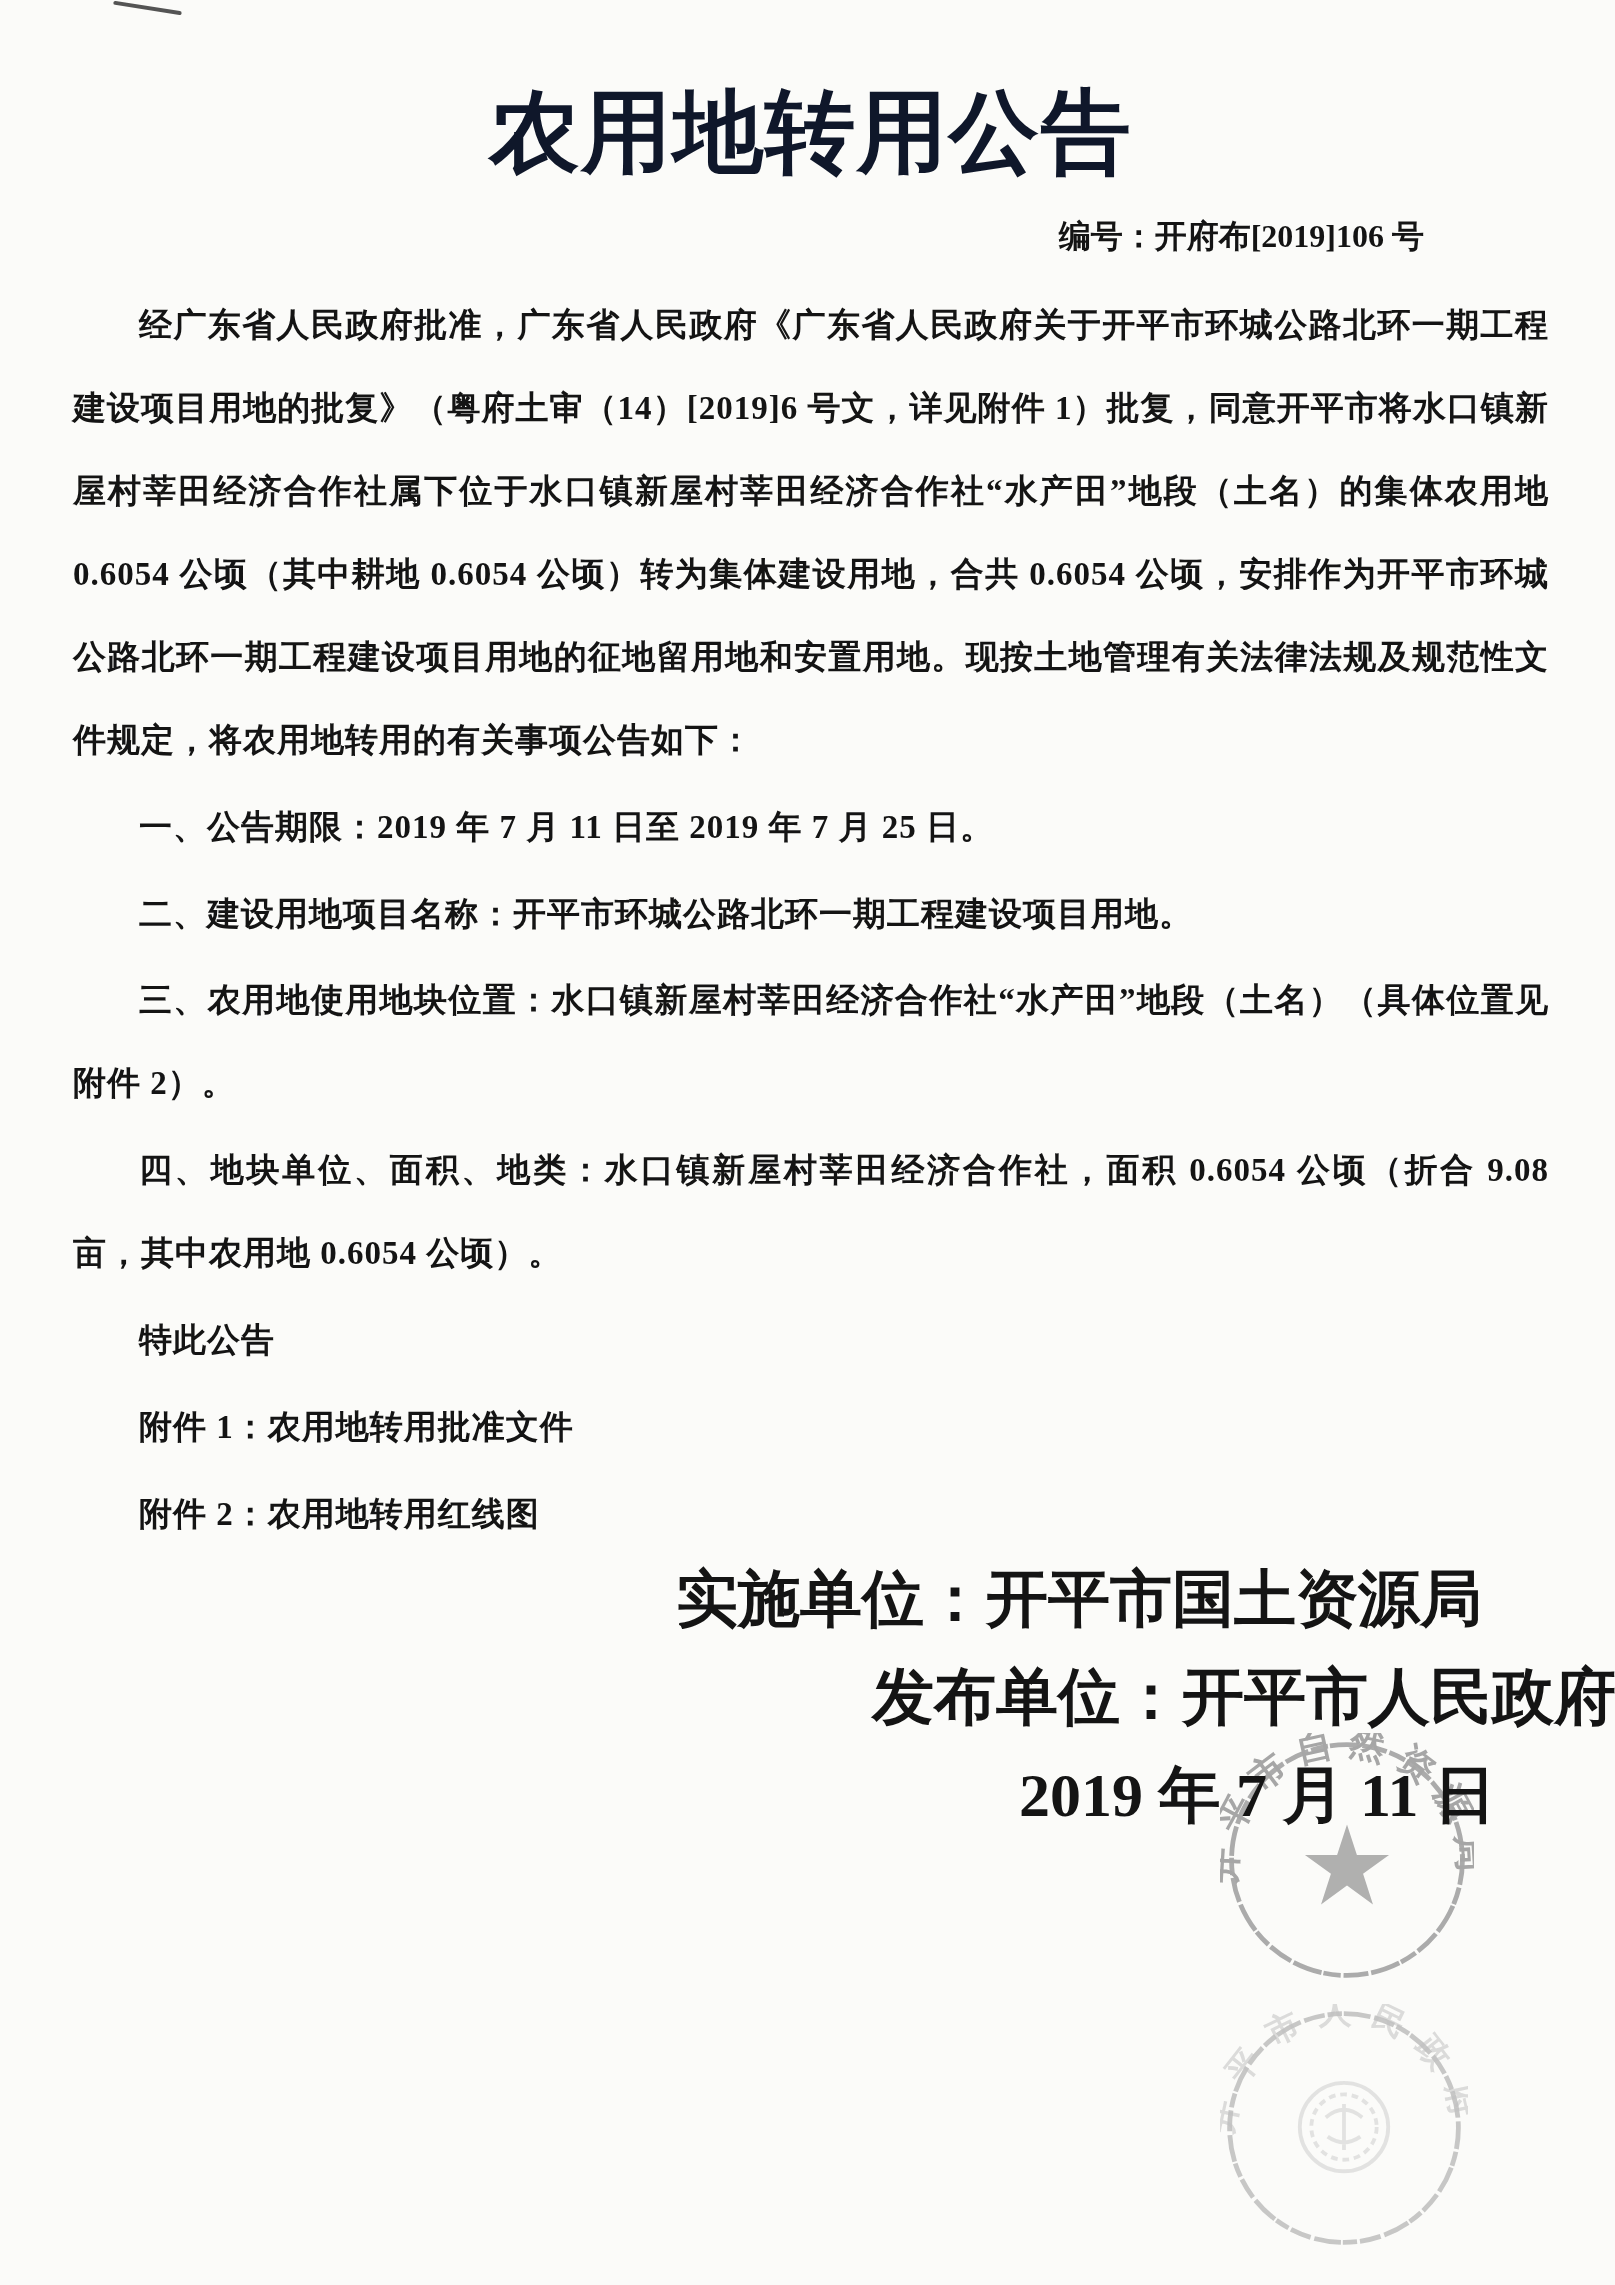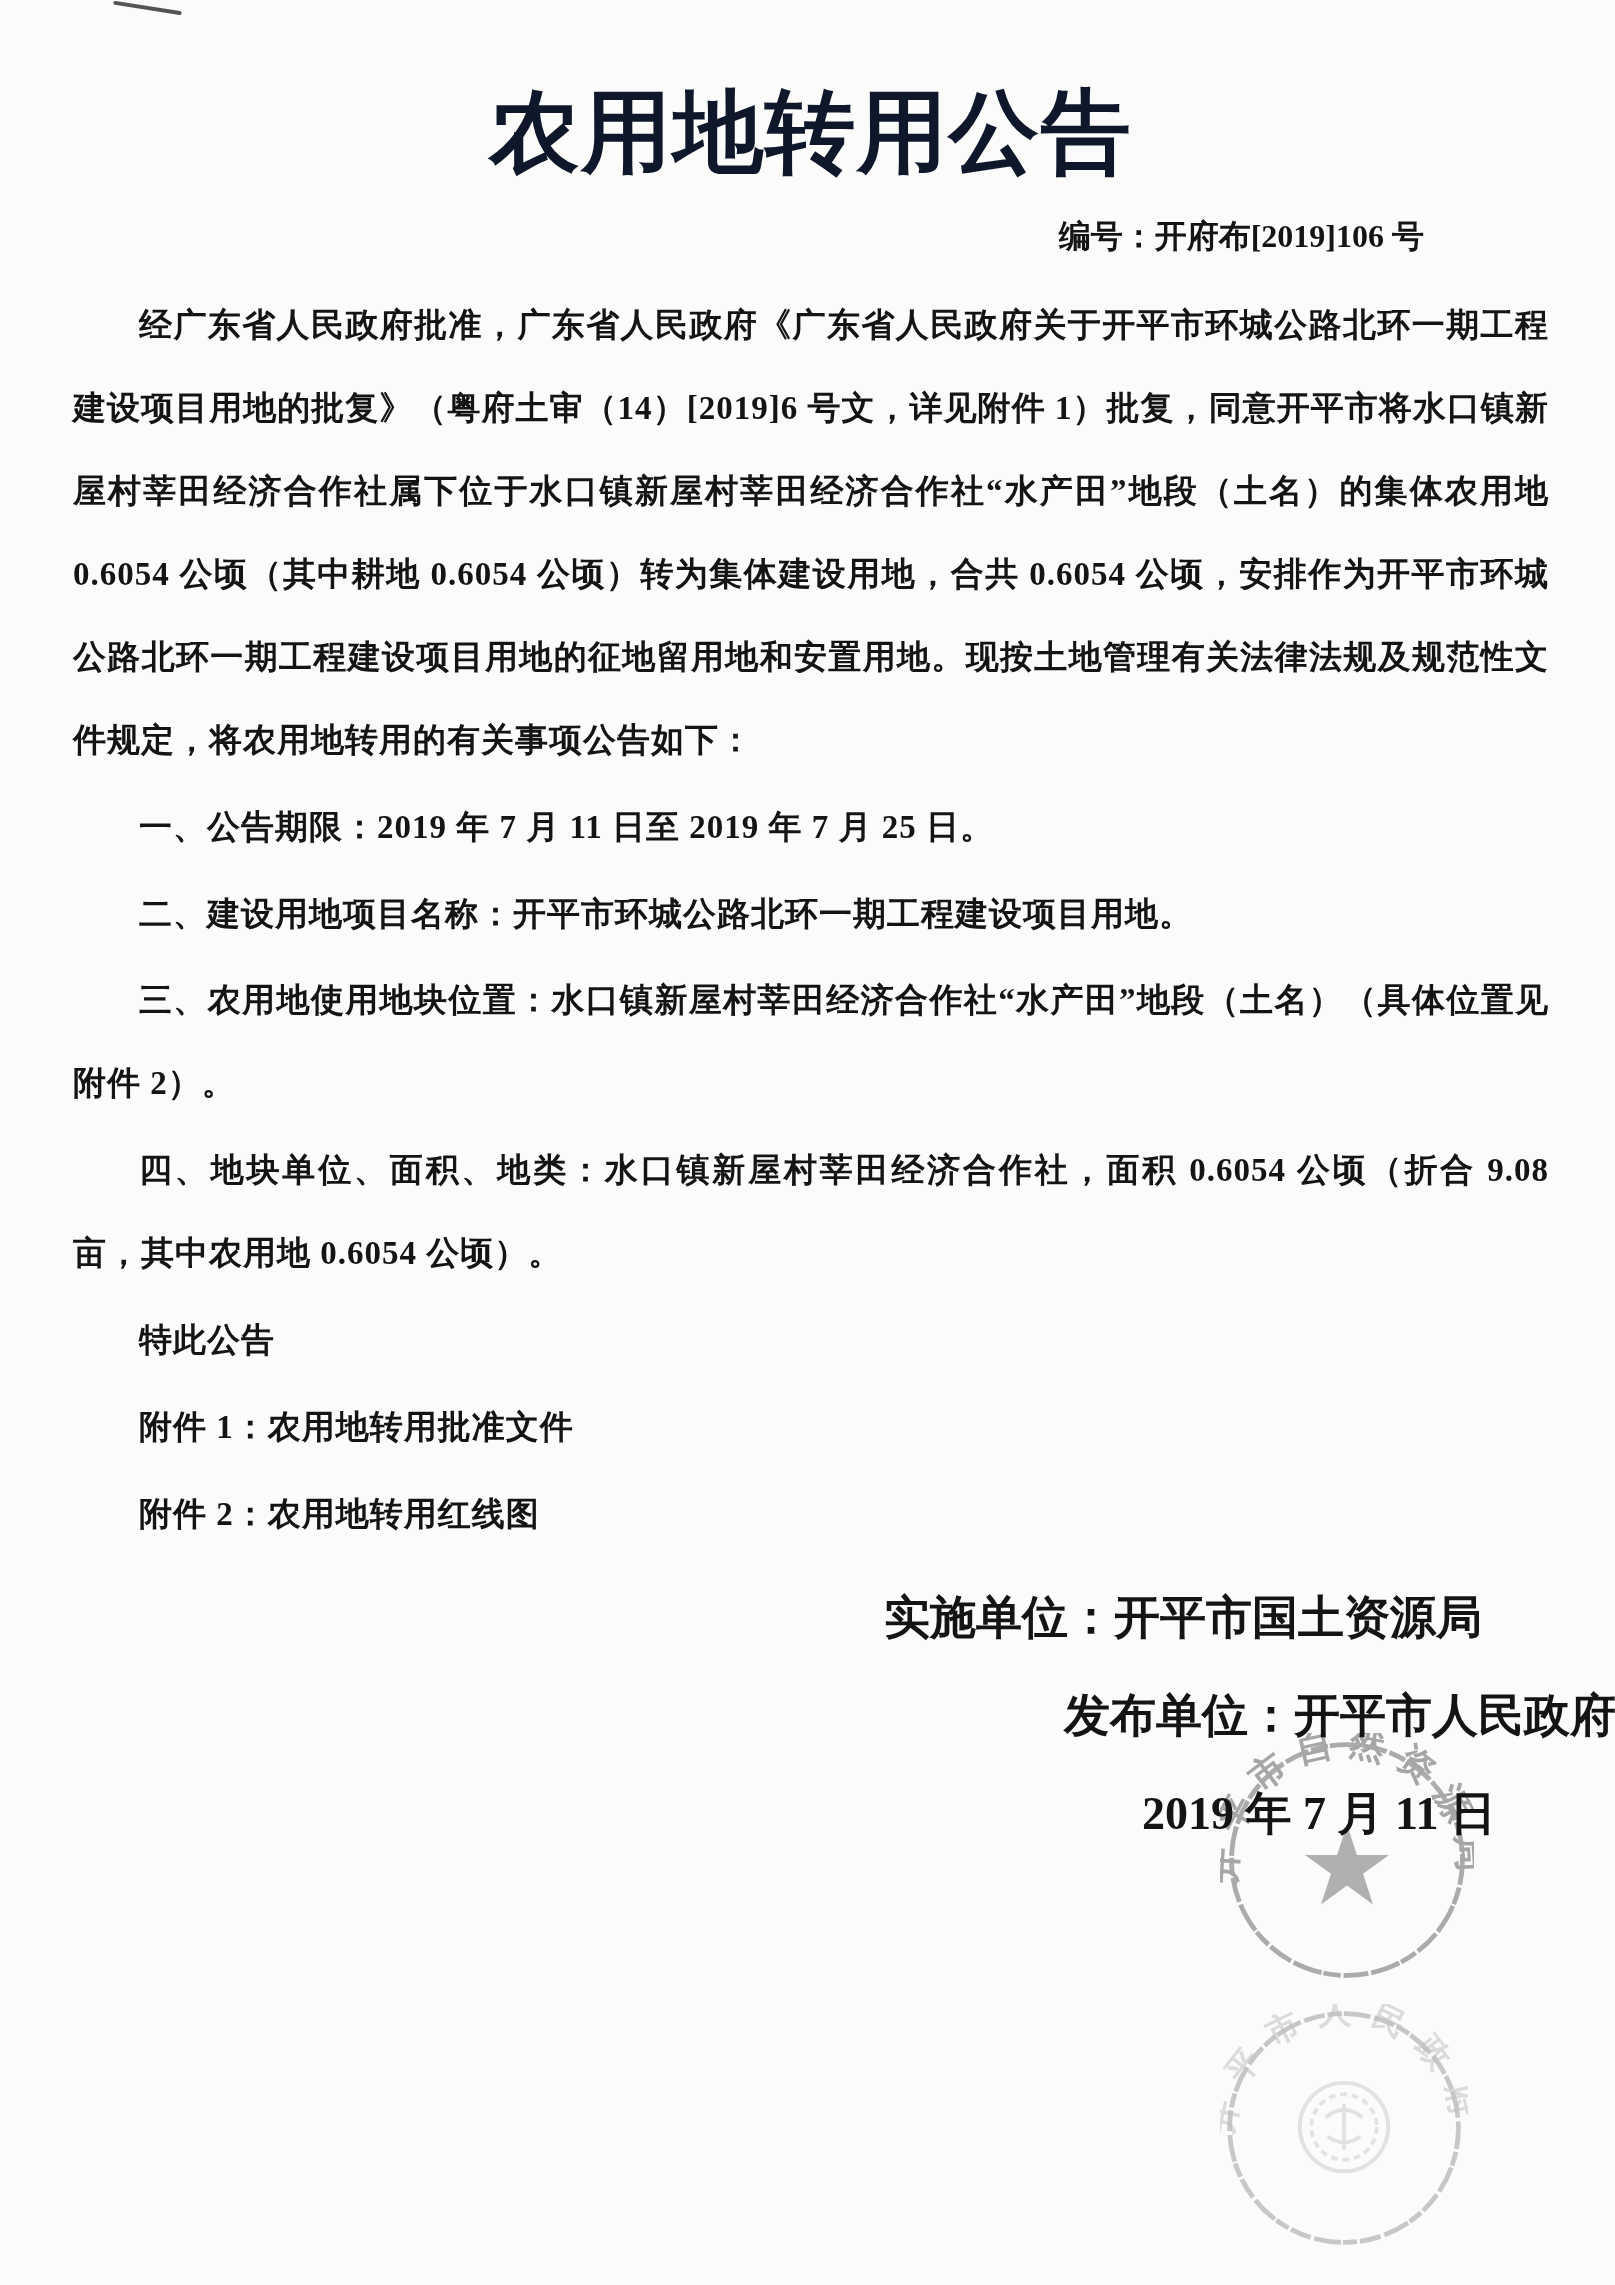--- a/index.html
+++ b/index.html
@@ -42,22 +42,22 @@
     text-align:justify;
     text-align-last:left;
     text-indent:2em;
     letter-spacing:1px;
   }
   .para + .para { margin-top:3.8px; }
   .closing { margin-top:5.8px; }
   .attachment { margin-top:5.8px; }
   .sign-block {
     position:relative; z-index:2;
-    margin-top:39px;
-    font-size:46px;
+    margin-top:20px;
+    font-size:62px;
     line-height:46px;
   }
   .sign-line { text-align:right; margin:0 0 52px 0; }
   .impl-unit  { padding-right:134px; }
   .issue-unit { }
   .doc-date   { padding-right:120px; }
   .seal {
     position:absolute; z-index:1;
     pointer-events:none;
   }

